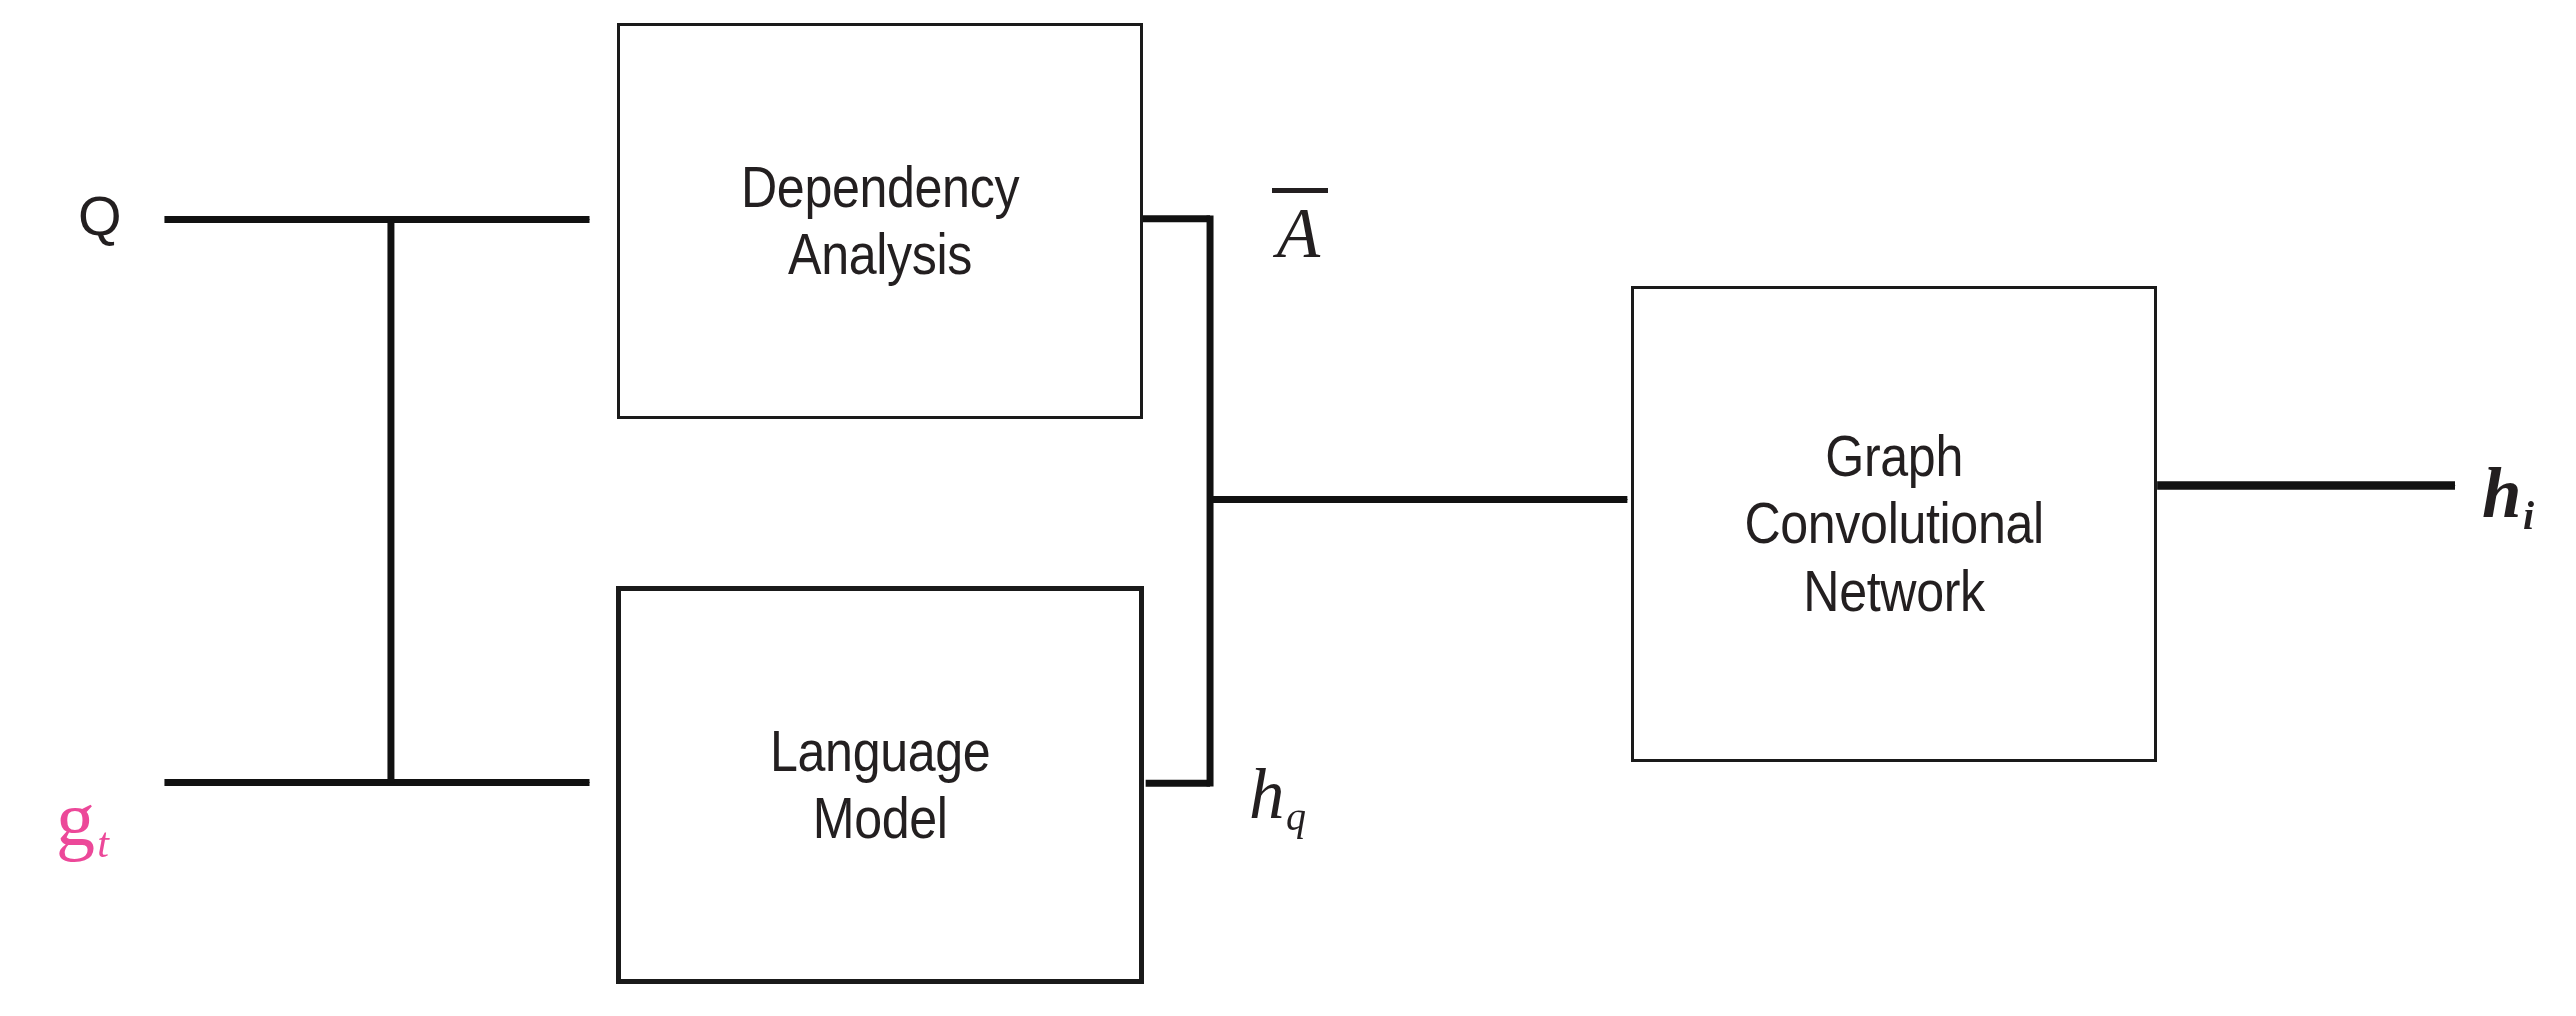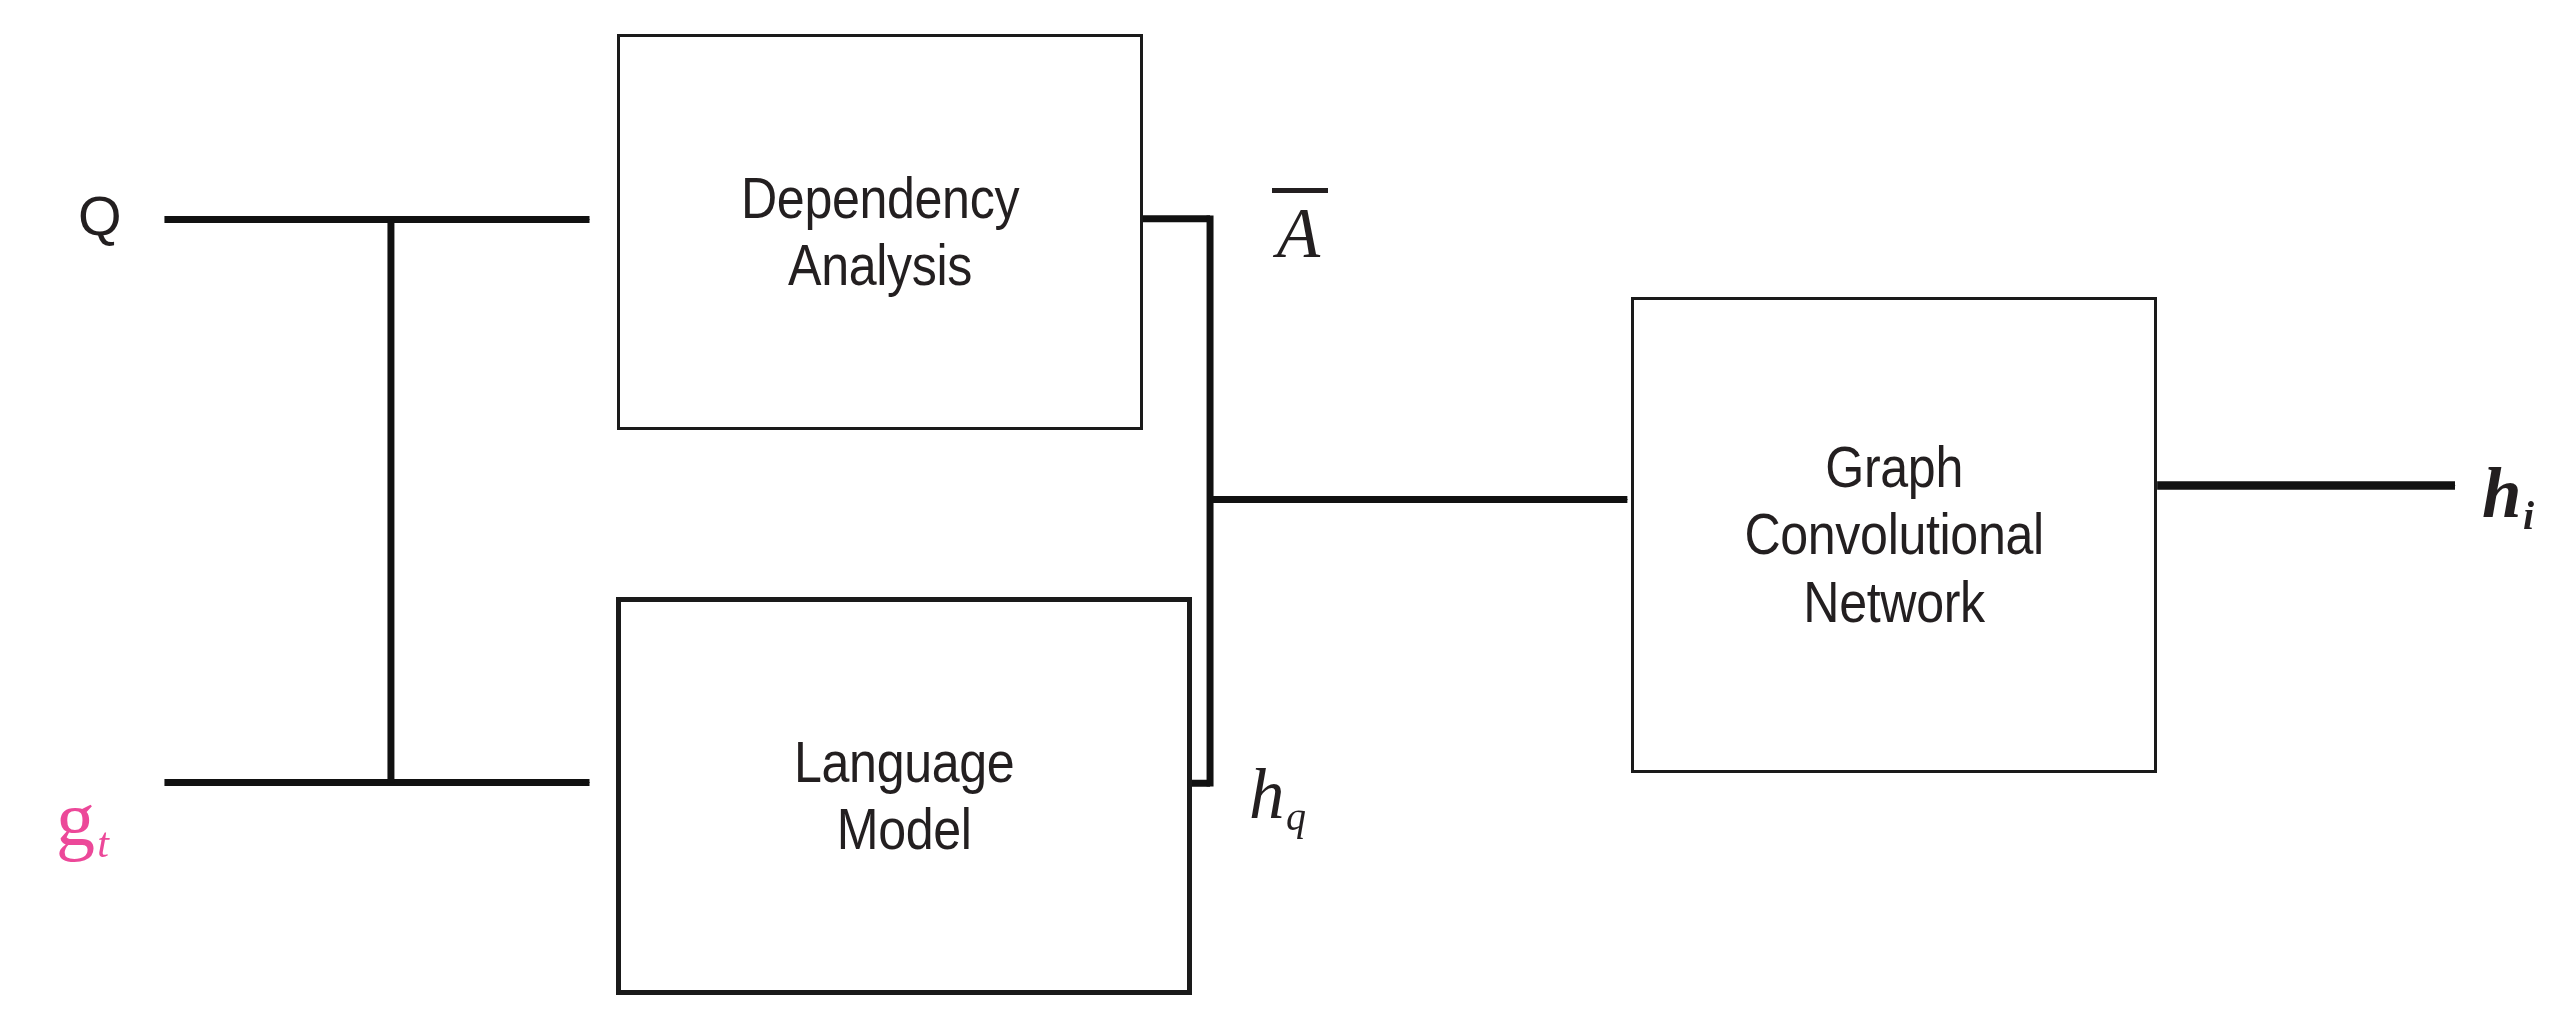--- a/index.html
+++ b/index.html
@@ -25,21 +25,20 @@
   }
   .node-box {
     position: absolute;
     box-sizing: border-box;
     border: 3.1px solid #1a1a1a;
     background: #ffffff;
     display: flex;
     align-items: center;
     justify-content: center;
     text-align: center;
-    margin-top: 11px;
   }
   .node-label {
     font-family: "Liberation Sans", sans-serif;
     font-size: 57px;
     line-height: 1.18;
     color: #231f20;
     letter-spacing: -0.4px;
     transform: scaleX(0.88);
     white-space: pre-line;
   }
@@ -127,21 +126,21 @@
     <g>
       <path d="M 2781 626 L 3165 626" stroke="#111111" stroke-width="11" fill="none" marker-end="url(#arrowhead)"></path>
     </g>
   </svg>
 
   <div class="node-box" style="left:617px; top:23px; width:526px; height:396px;">
     <div class="node-label">Dependency
 Analysis</div>
   </div>
 
-  <div class="node-box" style="left:616px; top:586px; width:576px; height:398px; border-width:5.4px;">
+  <div class="node-box" style="left:616px; top:586px; width:528px; height:398px; border-width:5.4px;">
     <div class="node-label">Language
 Model</div>
   </div>
 
   <div class="node-box" style="left:1631px; top:286px; width:526px; height:476px;">
     <div class="node-label">Graph
 Convolutional
 Network</div>
   </div>
 

